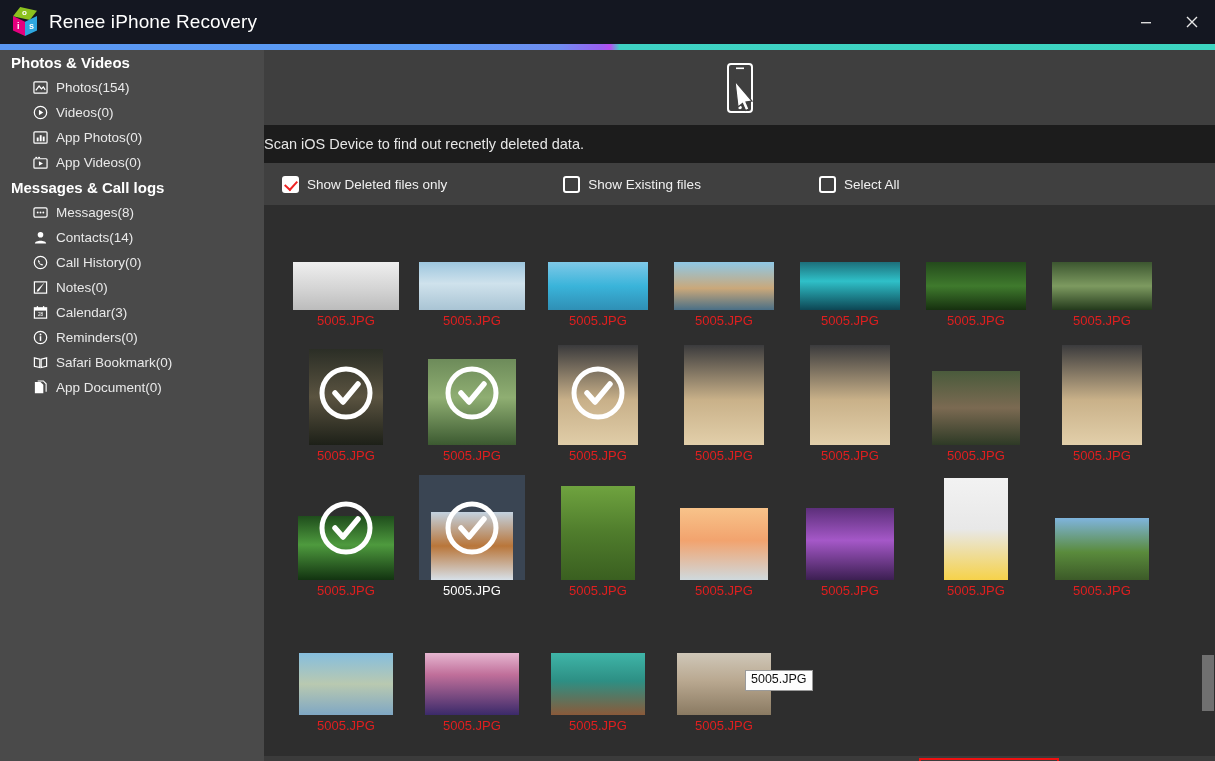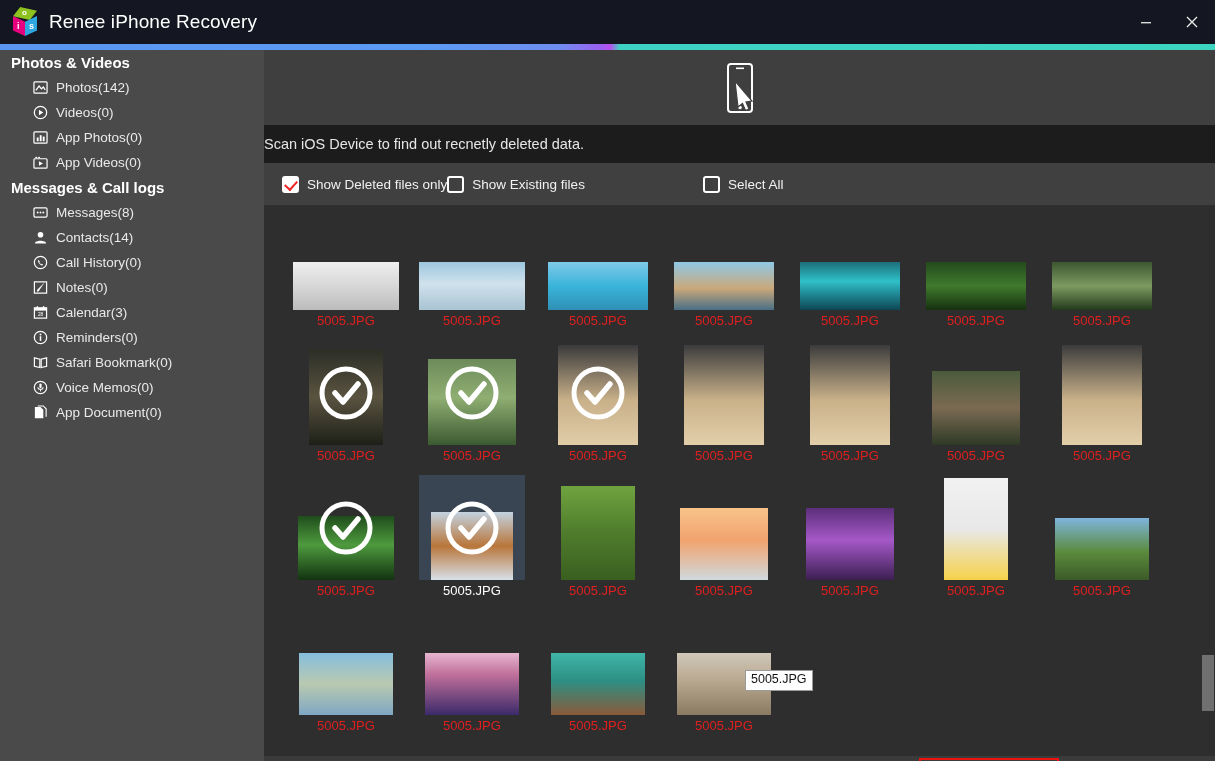--- a/index.html
+++ b/index.html
@@ -142,21 +142,21 @@
     width: 951px; height: 42px;
     background: #404040;
     display: flex; align-items: center;
   }
   .filter {
     display: flex; align-items: center;
     color: #f0f0f0;
     font-size: 13.5px;
   }
   .f1 { margin-left: 18px; }
-  .f2 { }
+  .f2 { margin-left: 116px; }
   .f3 { margin-left: 118px; }
   .cbox {
     width: 17px; height: 17px;
     border-radius: 3px;
     margin-right: 8px;
     flex: none;
     position: relative;
   }
   .cbox.unchecked { border: 2px solid #ffffff; background: transparent; }
   .cbox.checked { background: #ffffff; border: 2px solid #ffffff; }
@@ -291,21 +291,21 @@
 
     <div class="sb-group-title">Photos &amp; Videos</div>
 
     <div class="sb-item">
       <span class="sb-icon">
         <svg width="15" height="15" viewBox="0 0 16 16">
             <rect x="1" y="2" width="14" height="12" rx="1" stroke="#fff" stroke-width="1.3" fill="none"></rect>
             <path d="M3 11 L6.5 6.5 L9 9.5 L11 7.5 L13 10.5" stroke="#fff" stroke-width="1.3" fill="none"></path>
           </svg>
       </span>
-      <span>Photos(142)</span>
+      <span>Photos(154)</span>
     </div>
 
     <div class="sb-item">
       <span class="sb-icon">
         <svg width="15" height="15" viewBox="0 0 16 16">
             <circle cx="8" cy="8" r="6.6" stroke="#fff" stroke-width="1.3" fill="none"></circle>
             <path d="M6.3 5 L11 8 L6.3 11 Z" fill="#fff"></path>
           </svg>
       </span>
       <span>Videos(0)</span>
@@ -407,31 +407,20 @@
     <div class="sb-item">
       <span class="sb-icon">
         <svg width="15" height="15" viewBox="0 0 16 16">
             <path d="M1.5 3 L7.3 4.4 L7.3 13.4 L1.5 12 Z" stroke="#fff" stroke-width="1.3" fill="none"></path>
             <path d="M14.5 3 L8.7 4.4 L8.7 13.4 L14.5 12 Z" stroke="#fff" stroke-width="1.3" fill="none"></path>
           </svg>
       </span>
       <span>Safari Bookmark(0)</span>
     </div>
 
-    <div class="sb-item">
-      <span class="sb-icon">
-        <svg width="15" height="15" viewBox="0 0 16 16">
-            <circle cx="8" cy="8" r="6.6" stroke="#fff" stroke-width="1.3" fill="none"></circle>
-            <rect x="6.8" y="3.6" width="2.4" height="5" rx="1.2" fill="#fff"></rect>
-            <path d="M5.2 7.6 C5.2 10.5 10.8 10.5 10.8 7.6" stroke="#fff" stroke-width="1.1" fill="none"></path>
-            <rect x="7.5" y="10.2" width="1" height="2" fill="#fff"></rect>
-          </svg>
-      </span>
-      <span>Voice Memos(0)</span>
-    </div>
 
     <div class="sb-item">
       <span class="sb-icon">
         <svg width="15" height="15" viewBox="0 0 16 16">
             <path d="M2 2 L8 2 L11 5 L11 14 L2 14 Z" fill="#fff"></path>
             <path d="M5 1 L11 1 L14 4 L14 12.6" stroke="#fff" stroke-width="1.2" fill="none"></path>
           </svg>
       </span>
       <span>App Document(0)</span>
     </div>

